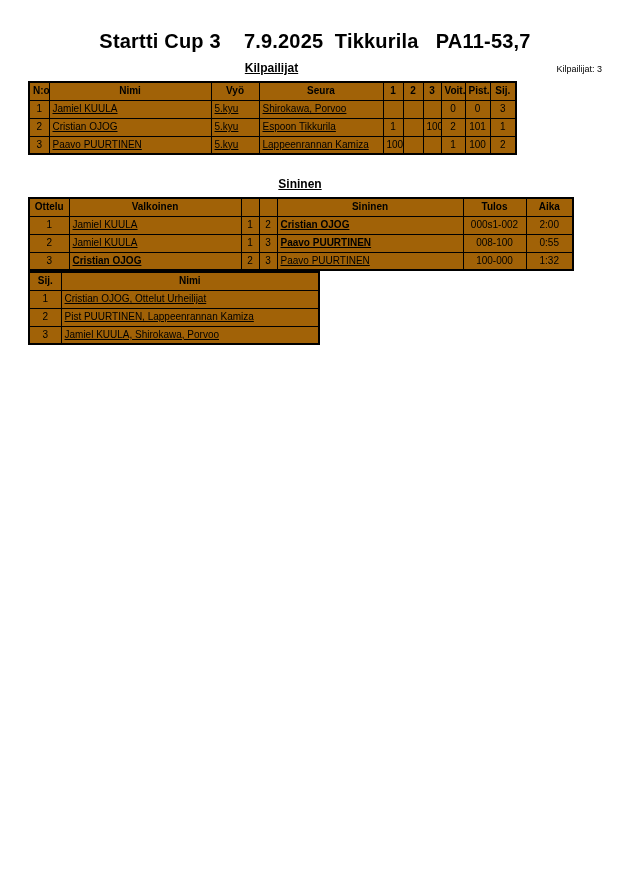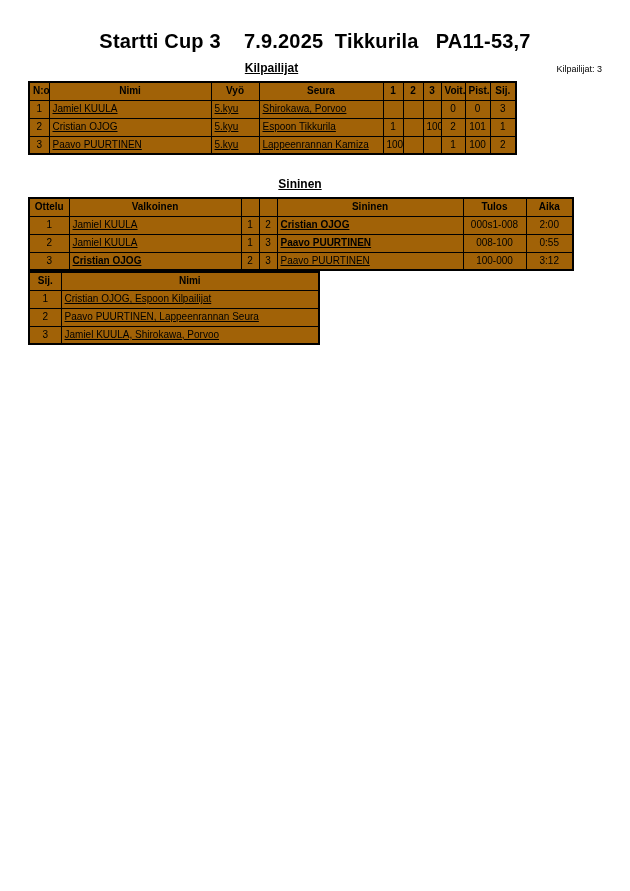--- a/index.html
+++ b/index.html
@@ -147,64 +147,64 @@
         <th>Aika</th>
       </tr>
     </thead>
     <tbody>
       <tr>
         <td class="c">1</td>
         <td class="l">Jamiel KUULA</td>
         <td class="c">1</td>
         <td class="c">2</td>
         <td class="l win">Cristian OJOG</td>
-        <td class="c">000s1-008</td>
+        <td class="c">000s1-002</td>
         <td class="c">2:00</td>
       </tr>
       <tr>
         <td class="c">2</td>
         <td class="l">Jamiel KUULA</td>
         <td class="c">1</td>
         <td class="c">3</td>
         <td class="l win">Paavo PUURTINEN</td>
         <td class="c">008-100</td>
         <td class="c">0:55</td>
       </tr>
       <tr>
         <td class="c">3</td>
         <td class="l win">Cristian OJOG</td>
         <td class="c">2</td>
         <td class="c">3</td>
         <td class="l">Paavo PUURTINEN</td>
         <td class="c">100-000</td>
-        <td class="c">3:12</td>
+        <td class="c">1:32</td>
       </tr>
     </tbody>
   </table>
 
 
   <table id="t-tulokset">
     <colgroup>
       <col style="width:32px">
         <col style="width:258px">
     </colgroup>
     <thead>
       <tr>
         <th>Sij.</th>
         <th>Nimi</th>
       </tr>
     </thead>
     <tbody>
       <tr>
         <td class="c">1</td>
-        <td class="l">Cristian OJOG, Espoon Kilpailijat</td>
-      </tr>
-      <tr>
-        <td class="c">2</td>
-        <td class="l">Paavo PUURTINEN, Lappeenrannan Seura</td>
+        <td class="l">Cristian OJOG, Ottelut Urheilijat</td>
+      </tr>
+      <tr>
+        <td class="c">2</td>
+        <td class="l">Pist PUURTINEN, Lappeenrannan Kamiza</td>
       </tr>
       <tr>
         <td class="c">3</td>
         <td class="l">Jamiel KUULA, Shirokawa, Porvoo</td>
       </tr>
     </tbody>
   </table>
 
 </div>
 

